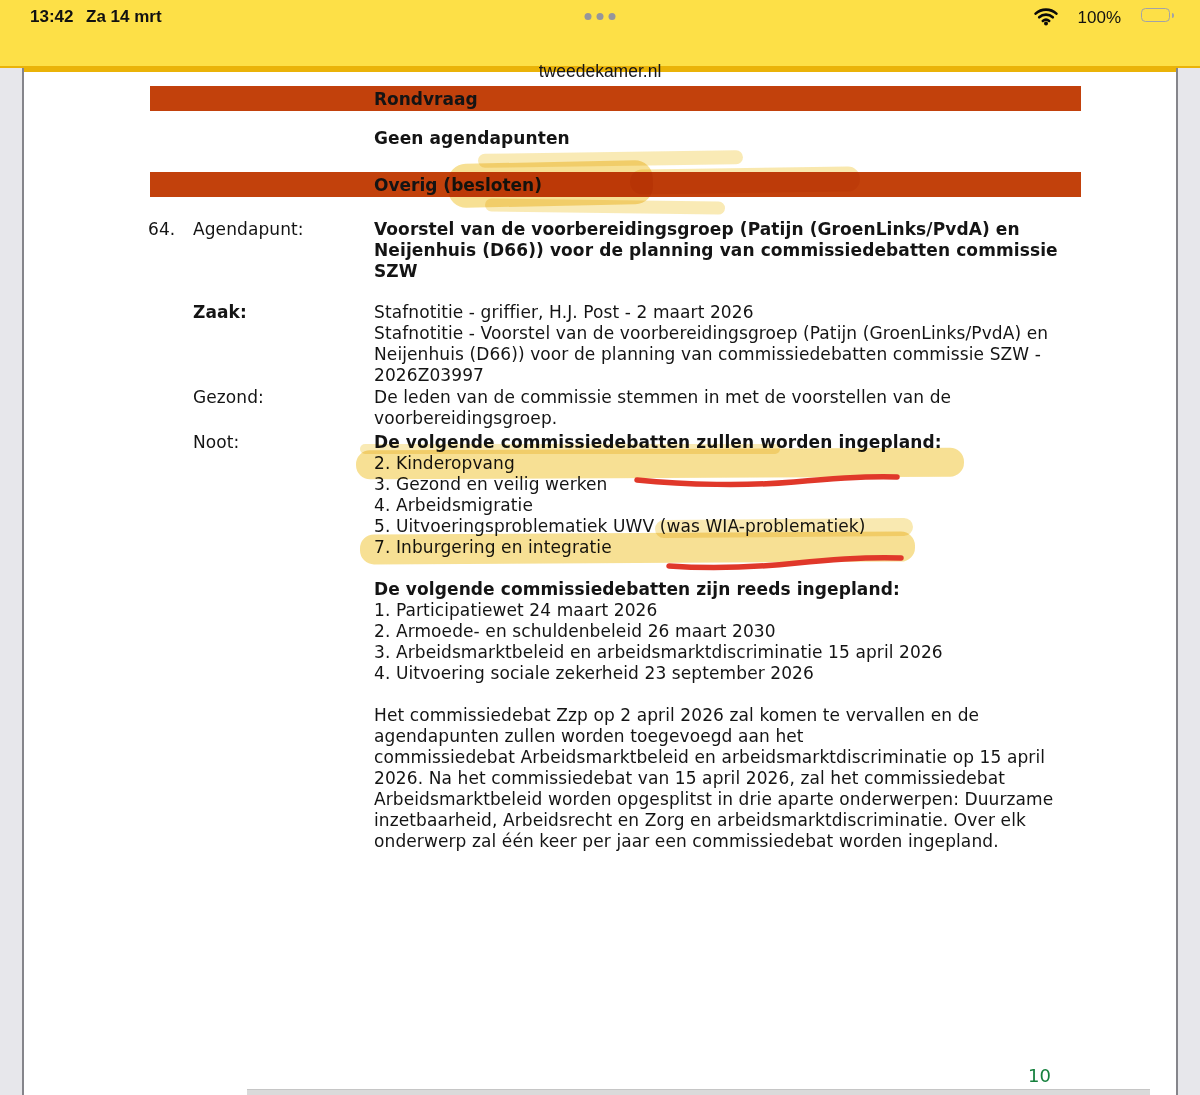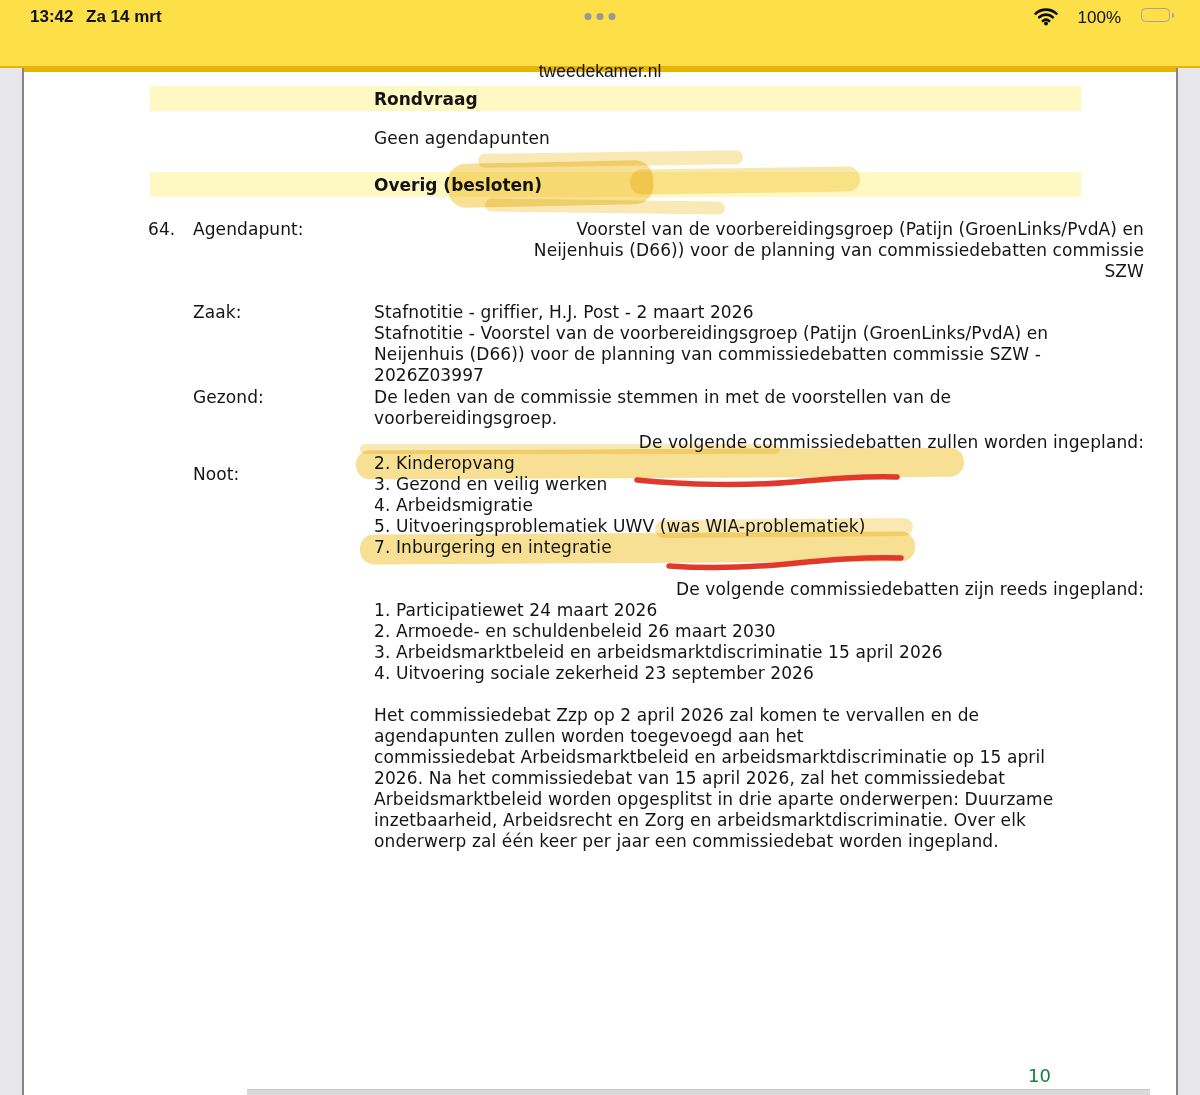--- a/index.html
+++ b/index.html
@@ -27,23 +27,23 @@
   .battery-nub{width:2.5px;height:5px;background:#a2a2a7;border-radius:0 2.5px 2.5px 0;margin-left:1.5px;}
 
   
   .edge-strip{position:absolute;top:68px;bottom:0;width:22px;background:#e7e7eb;}
   #strip-left{left:0;border-right:2px solid #85858b;}
   #strip-right{right:0;border-left:2px solid #85858b;}
 
   
   .doc-text{color:#141414;font-size:17px;line-height:21px;letter-spacing:.1px;}
   .abs{position:absolute;}
-  .bold{font-weight:400;text-align:right;}
+  .bold{font-weight:700;}
   .prewrap{white-space:pre-line;}
-  .secbar{position:absolute;left:150px;width:931px;height:25px;background:#fef9c3;
+  .secbar{position:absolute;left:150px;width:931px;height:25px;background:#c2410c;
           display:flex;align-items:center;}
   .secbar span{margin-left:224px;font-weight:700;font-size:17px;color:#141414;}
   .content-col{left:374px;width:770px;}
   .label-col{left:193px;}
   .num-col{left:148px;}
   .noot-item{height:21px;}
   .noot-gap{height:21px;}
   #page-num{position:absolute;left:1028px;top:1065px;font-size:18px;color:#15803d;}
   #next-bar-sliver{position:absolute;left:247px;top:1089px;width:903px;height:6px;
                    background:#dadada;border-top:1px solid #c6c6c6;}
@@ -111,21 +111,21 @@
       <div class="prewrap">Stafnotitie - griffier, H.J. Post - 2 maart 2026</div>
       <div class="prewrap">Stafnotitie - Voorstel van de voorbereidingsgroep (Patijn (GroenLinks/PvdA) en
 Neijenhuis (D66)) voor de planning van commissiedebatten commissie SZW -
 2026Z03997</div>
     </div>
 
     <div class="abs doc-text label-col" style="top:387px;">Gezond:</div>
     <div class="abs doc-text content-col prewrap" style="top:387px;">De leden van de commissie stemmen in met de voorstellen van de
 voorbereidingsgroep.</div>
 
-    <div class="abs doc-text label-col" style="top:432px;margin-top:32px;">Noot:</div>
+    <div class="abs doc-text label-col" style="top:432px;">Noot:</div>
     <div class="abs doc-text content-col" style="top:432px;">
       <div class="bold">De volgende commissiedebatten zullen worden ingepland:</div>
       <div>
         <div class="noot-item">2. Kinderopvang</div>
         <div class="noot-item">3. Gezond en veilig werken</div>
         <div class="noot-item">4. Arbeidsmigratie</div>
         <div class="noot-item">5. Uitvoeringsproblematiek UWV (was WIA-problematiek)</div>
         <div class="noot-item">7. Inburgering en integratie</div>
       </div>
       <div class="noot-gap"></div>

